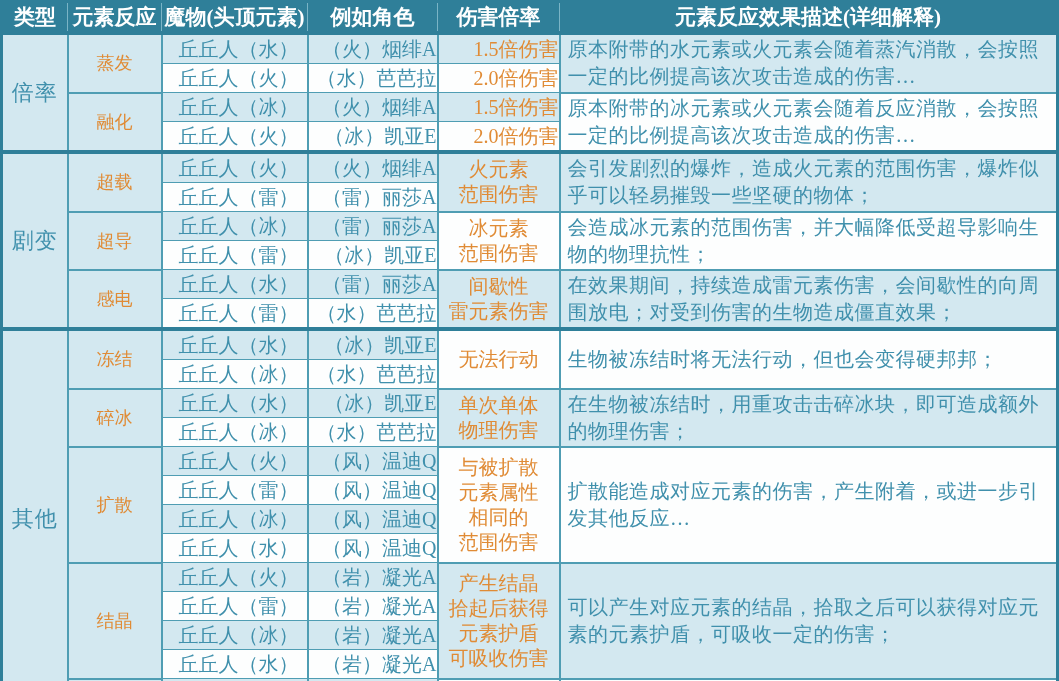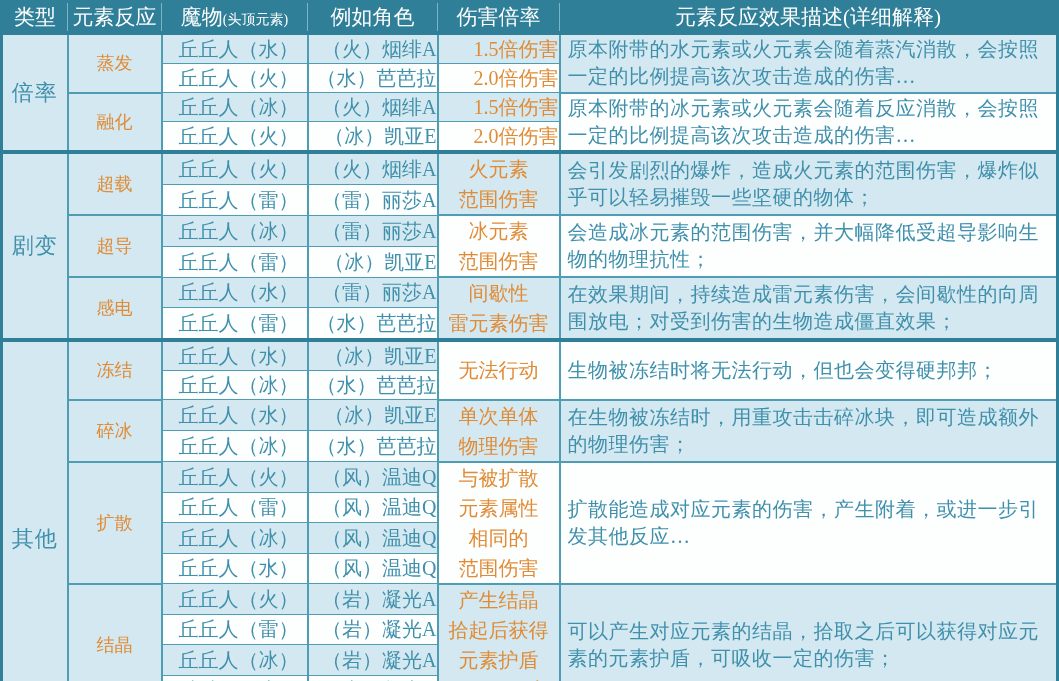--- a/index.html
+++ b/index.html
@@ -25,29 +25,29 @@
   table {
     border-collapse: collapse;
     table-layout: fixed;
     width: 1059px;
     border: 3px solid var(--border-strong);
   }
   th {
     background: var(--header-bg);
     color: var(--header-text);
     font-size: 21px;
-    font-weight: normal;
+    font-weight: bold;
     height: 27px;
     padding: 0;
     border: 1px solid var(--border-light);
     border-bottom: 2px solid var(--border-strong);
     white-space: nowrap;
     overflow: hidden;
   }
-  .th-note { font-size: 14px; }
+  .th-note { font-size: 21px; }
   td {
     height: 28px;
     font-size: 20px;
     color: var(--text-teal);
     border: 2px solid var(--border);
     border-top-width: 1px;
     border-bottom-width: 1px;
     padding: 0;
     overflow: hidden;
     line-height: 26px;
@@ -72,21 +72,21 @@
   .damage-row {
     color: var(--text-orange);
     text-align: right;
     padding-left: 3px;
     white-space: nowrap;
   }
   .damage-merged {
     color: var(--text-orange);
     text-align: center;
     white-space: pre-line;
-    line-height: 30px;
+    line-height: 25px;
     border-top-width: 2px;
     border-bottom-width: 2px;
   }
   .desc-cell {
     text-align: left;
     padding: 0 7px;
     line-height: 27px;
     letter-spacing: 0.5px;
     border-top-width: 2px;
     border-bottom-width: 2px;

